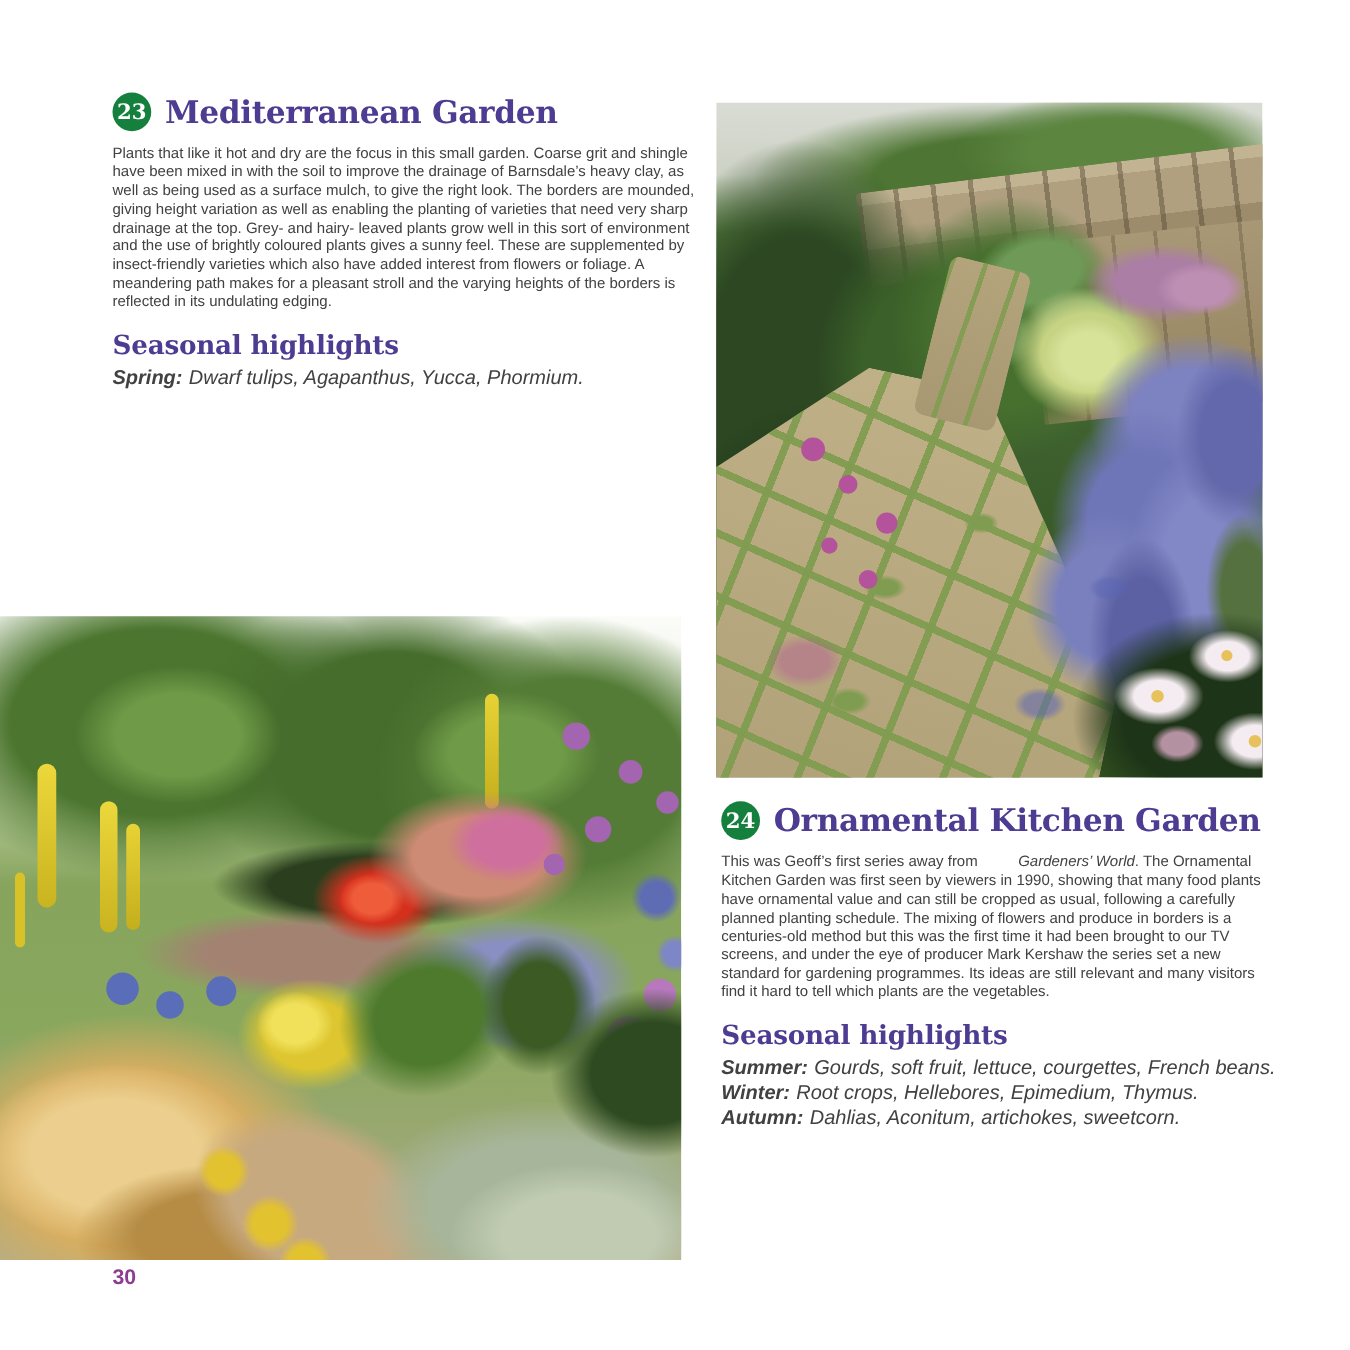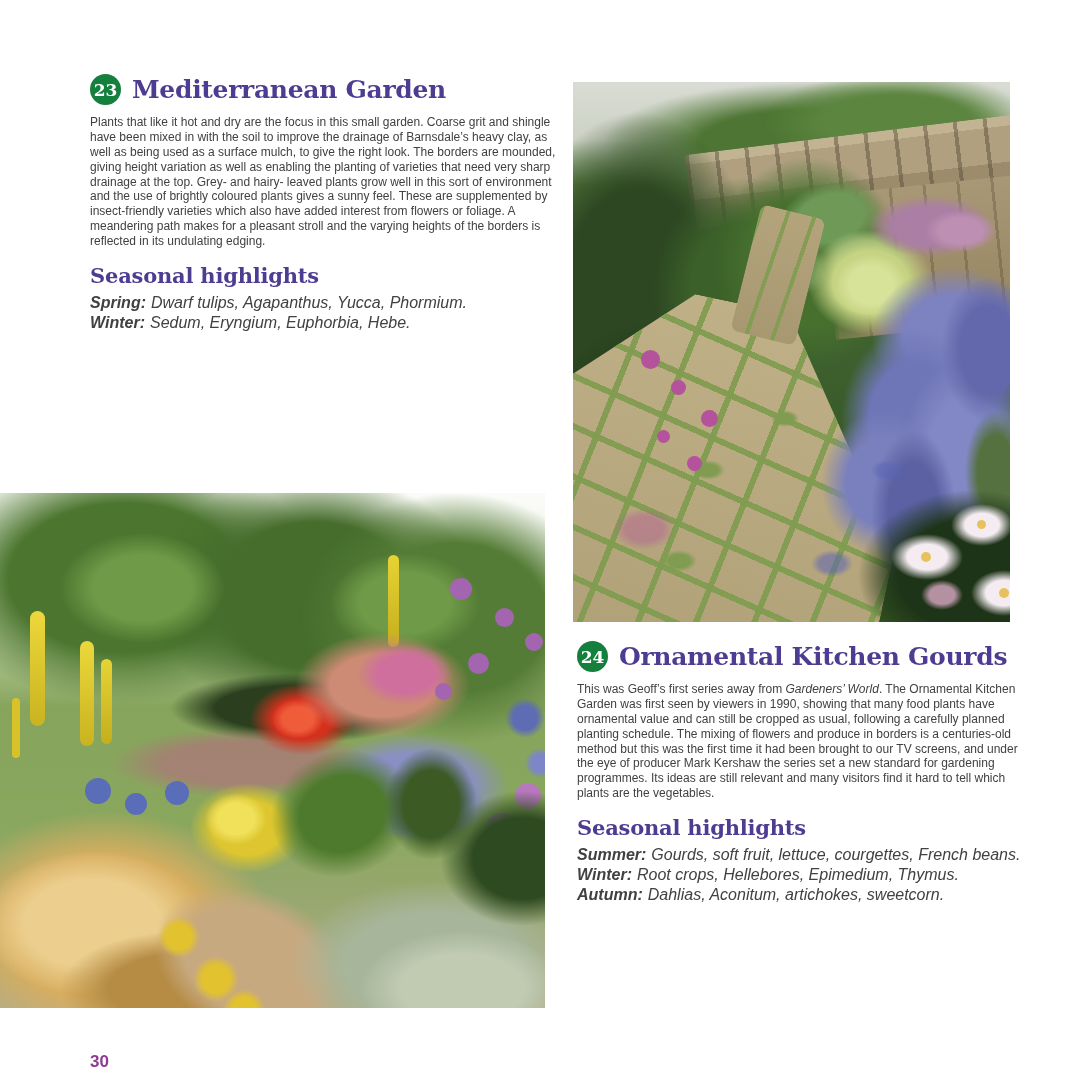--- a/index.html
+++ b/index.html
@@ -18,29 +18,29 @@
     display:flex;align-items:center;justify-content:center;flex:0 0 auto;
     font-family:"DejaVu Serif","Liberation Serif",serif;font-weight:700;font-size:17px;
   }
   .sec-title{
     font-family:"DejaVu Serif","Liberation Serif",serif;font-weight:700;
     font-size:25px;color:#4d3c91;letter-spacing:-0.3px;white-space:nowrap;
   }
   .body-text{
     margin:0;font-size:12px;line-height:1.24;color:#414042;text-align:left;
   }
-  .body-text .ital{font-style:italic;}
+  .body-text .ital{font-style:italic;margin-left:29px;}
   .hl-title{
     margin:14px 0 5px 0;font-family:"DejaVu Serif","Liberation Serif",serif;
     font-weight:700;font-size:21px;color:#4d3c91;letter-spacing:-0.2px;
   }
   .hl-list{list-style:none;margin:0;padding:0;font-size:16px;line-height:1.25;font-style:italic;}
   .hl-season{font-weight:700;margin-right:5px;}
   .page-number{
-    position:absolute;left:90px;top:1052px;font-size:17px;font-weight:600;color:#8d3c92;
+    position:absolute;left:90px;top:1012px;font-size:17px;font-weight:600;color:#8d3c92;
   }
   
   .photo{position:absolute;overflow:hidden;margin:0;padding:0;}
   .photo-left{left:0;top:493px;width:545px;height:515px;}
   .photo-right{left:573px;top:82px;width:437px;height:540px;}
   .ph-base{position:absolute;inset:0;}
   .b{position:absolute;border-radius:50%;}
   .soft{filter:blur(1px);}
 </style>
 </head>
@@ -50,21 +50,20 @@
 
   <section class="col col-left">
     <header class="sec-head">
       <span class="badge">23</span>
       <h2 class="sec-title" style="margin:0">Mediterranean Garden</h2>
     </header>
     <p class="body-text">Plants that like it hot and dry are the focus in this small garden. Coarse grit and shingle have been mixed in with the soil to improve the drainage of Barnsdale’s heavy clay, as well as being used as a surface mulch, to give the right look. The borders are mounded, giving height variation as well as enabling the planting of varieties that need very sharp drainage at the top. Grey- and hairy- leaved plants grow well in this sort of environment and the use of brightly coloured plants gives a sunny feel. These are supplemented by insect-friendly varieties which also have added interest from flowers or foliage. A meandering path makes for a pleasant stroll and the varying heights of the borders is reflected in its undulating edging.</p>
     <h3 class="hl-title">Seasonal highlights</h3>
     <ul class="hl-list">
       <li><span class="hl-season">Spring:</span><span>Dwarf tulips, Agapanthus, Yucca, Phormium.</span></li>
-      <li><span class="hl-season">Winter:</span><span>Sedum, Eryngium, Euphorbia, Hebe.</span></li>
     </ul>
   </section>
 
   <figure class="photo photo-right">
     <div class="ph-base" style="background:linear-gradient(180deg,#d9dcd4 0,#cdd2c5 58px,#5a8140 105px,#416532 210px,#3a5c2a 330px,#33511f 540px)"></div>
 
     <i class="b soft" style="left:30px;top:0;width:430px;height:120px;background:radial-gradient(closest-side,#4e7533 55%,rgba(78,117,51,0))"></i>
     <i class="b soft" style="left:190px;top:-10px;width:270px;height:100px;background:radial-gradient(closest-side,#5c8540 55%,rgba(92,133,64,0))"></i>
 
     <div style="position:absolute;left:115px;top:52px;width:340px;height:76px;transform:rotate(-7deg);border-radius:3px;background:repeating-linear-gradient(90deg,rgba(82,72,52,.45) 0 4px,rgba(0,0,0,0) 4px 30px),linear-gradient(180deg,#c2b392 0 10px,#b0a080 10px 46px,#9c8c6c 46px)"></div>
@@ -115,21 +114,21 @@
     <i class="b" style="left:398px;top:488px;width:66px;height:46px;background:radial-gradient(closest-side,#f5ecf1 55%,rgba(245,236,241,0))"></i>
     <i class="b" style="left:348px;top:470px;width:10px;height:10px;background:#e7c25c"></i>
     <i class="b" style="left:404px;top:438px;width:9px;height:9px;background:#e7c25c"></i>
     <i class="b" style="left:426px;top:506px;width:10px;height:10px;background:#e7c25c"></i>
     <i class="b" style="left:348px;top:498px;width:42px;height:30px;background:radial-gradient(closest-side,rgba(217,169,196,.8) 60%,rgba(217,169,196,0))"></i>
   </figure>
 
   <section class="col col-right">
     <header class="sec-head">
       <span class="badge">24</span>
-      <h2 class="sec-title" style="margin:0">Ornamental Kitchen Gourds</h2>
+      <h2 class="sec-title" style="margin:0">Ornamental Kitchen Garden</h2>
     </header>
     <p class="body-text"><span>This was Geoff’s first series away from </span><span class="ital">Gardeners’ World</span><span>. The Ornamental Kitchen Garden was first seen by viewers in 1990, showing that many food plants have ornamental value and can still be cropped as usual, following a carefully planned planting schedule. The mixing of flowers and produce in borders is a centuries-old method but this was the first time it had been brought to our TV screens, and under the eye of producer Mark Kershaw the series set a new standard for gardening programmes. Its ideas are still relevant and many visitors find it hard to tell which plants are the vegetables.</span></p>
     <h3 class="hl-title">Seasonal highlights</h3>
     <ul class="hl-list">
       <li><span class="hl-season">Summer:</span><span>Gourds, soft fruit, lettuce, courgettes, French beans.</span></li>
       <li><span class="hl-season">Winter:</span><span>Root crops, Hellebores, Epimedium, Thymus.</span></li>
       <li><span class="hl-season">Autumn:</span><span>Dahlias, Aconitum, artichokes, sweetcorn.</span></li>
     </ul>
   </section>
 

